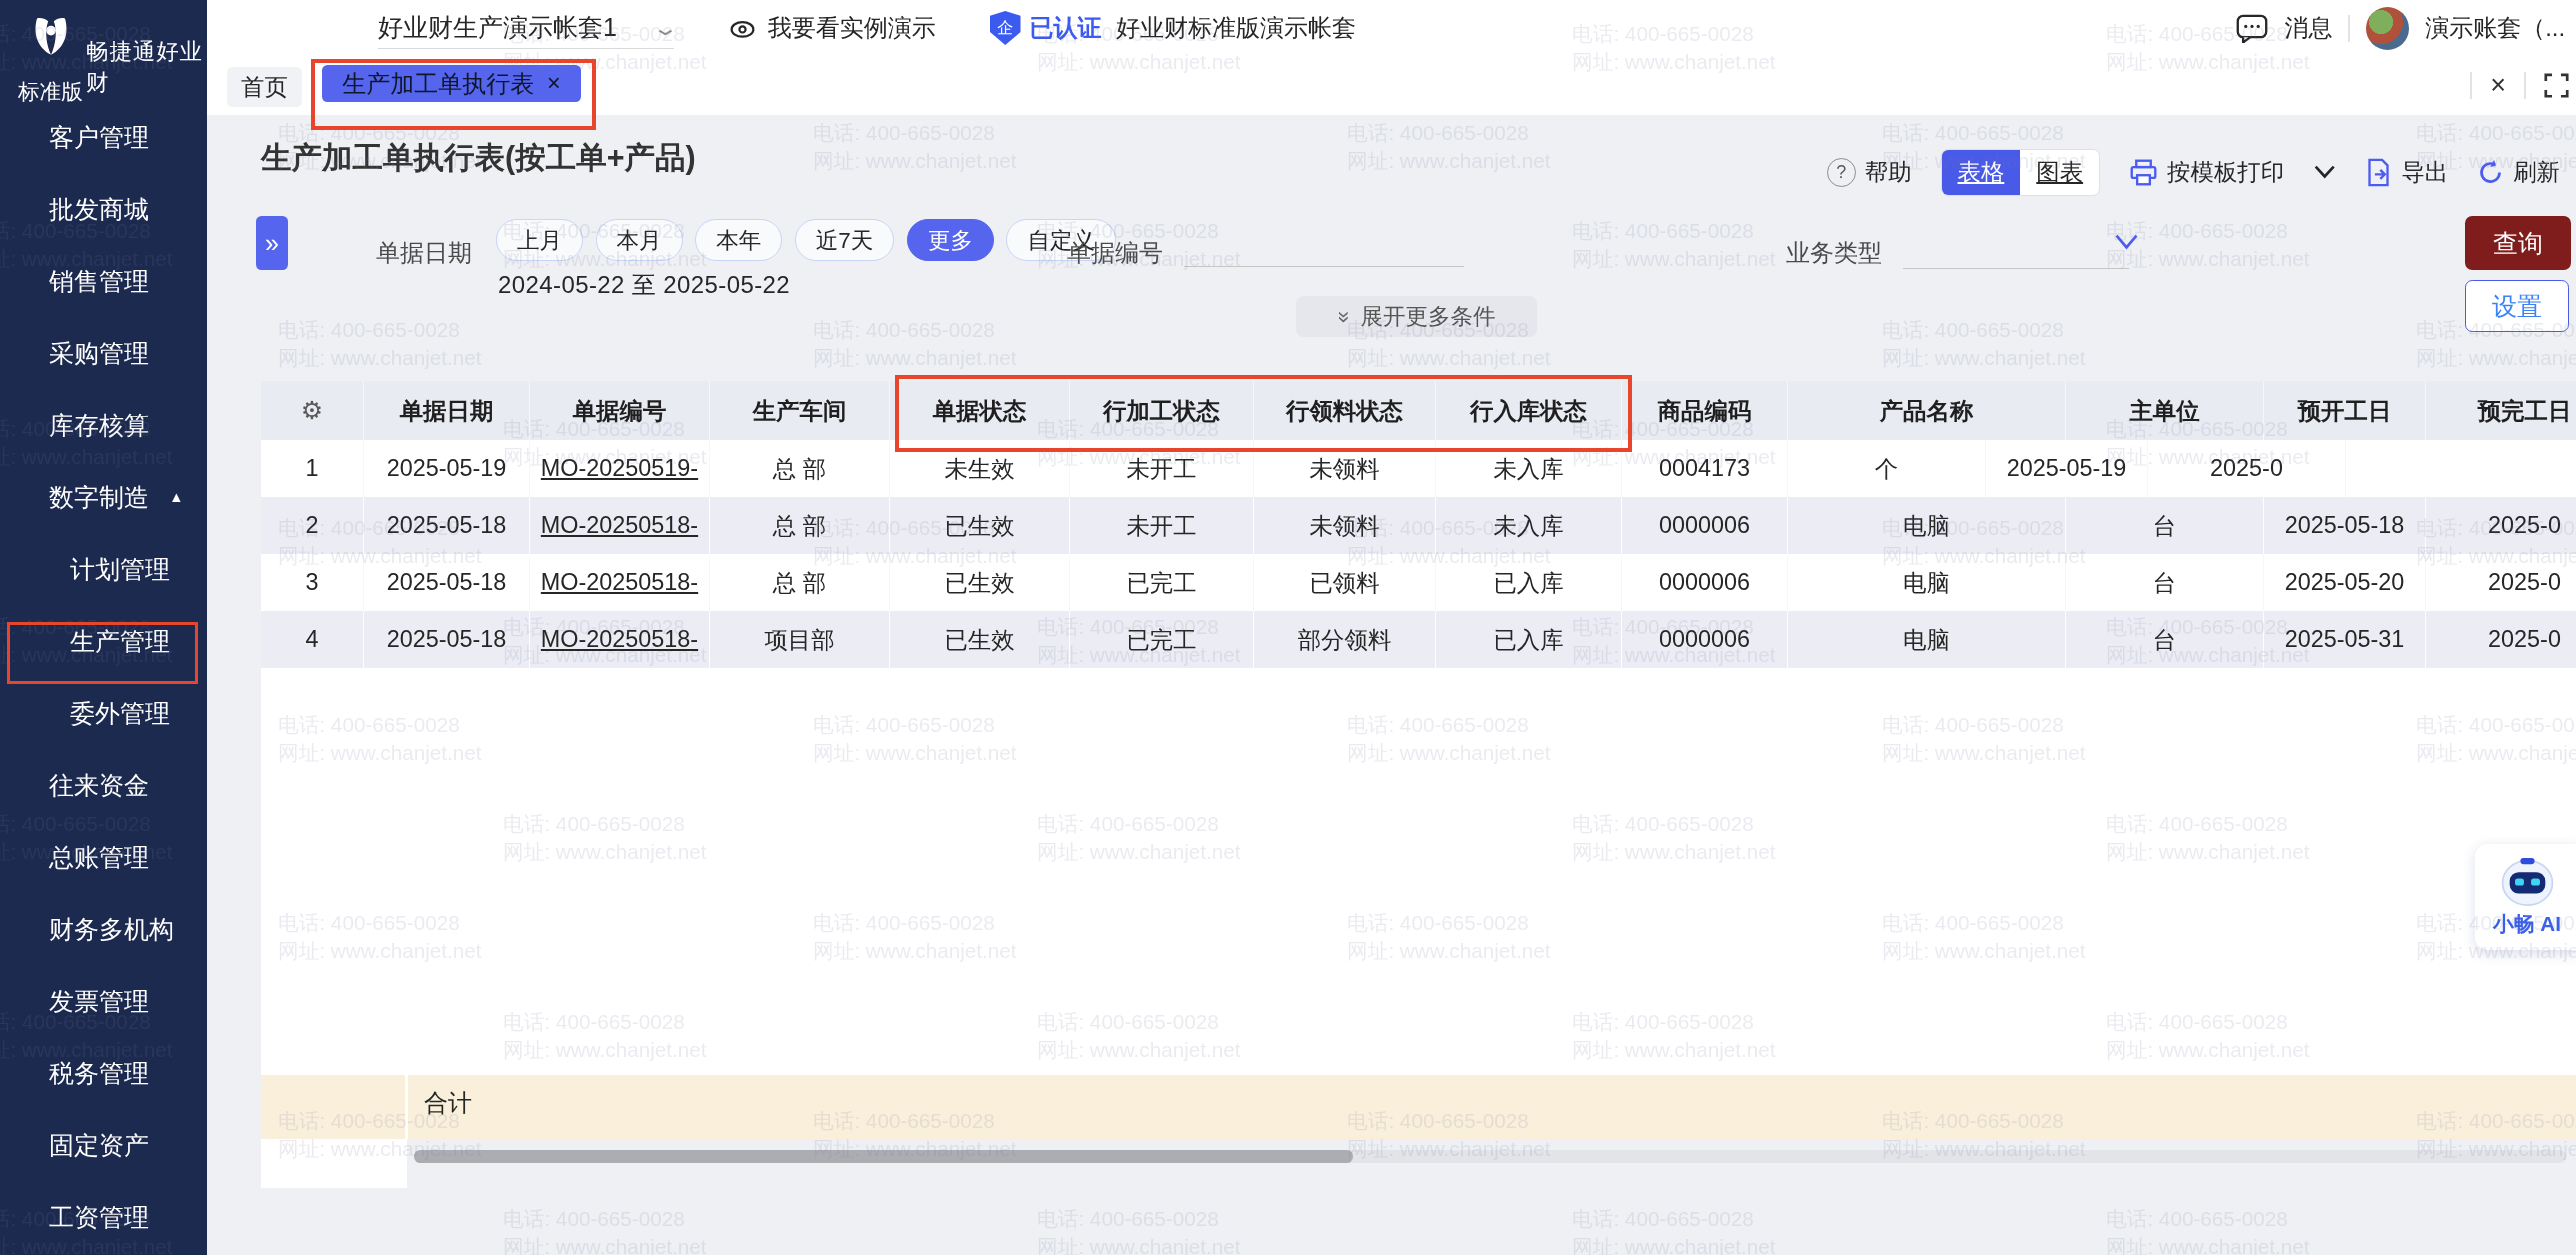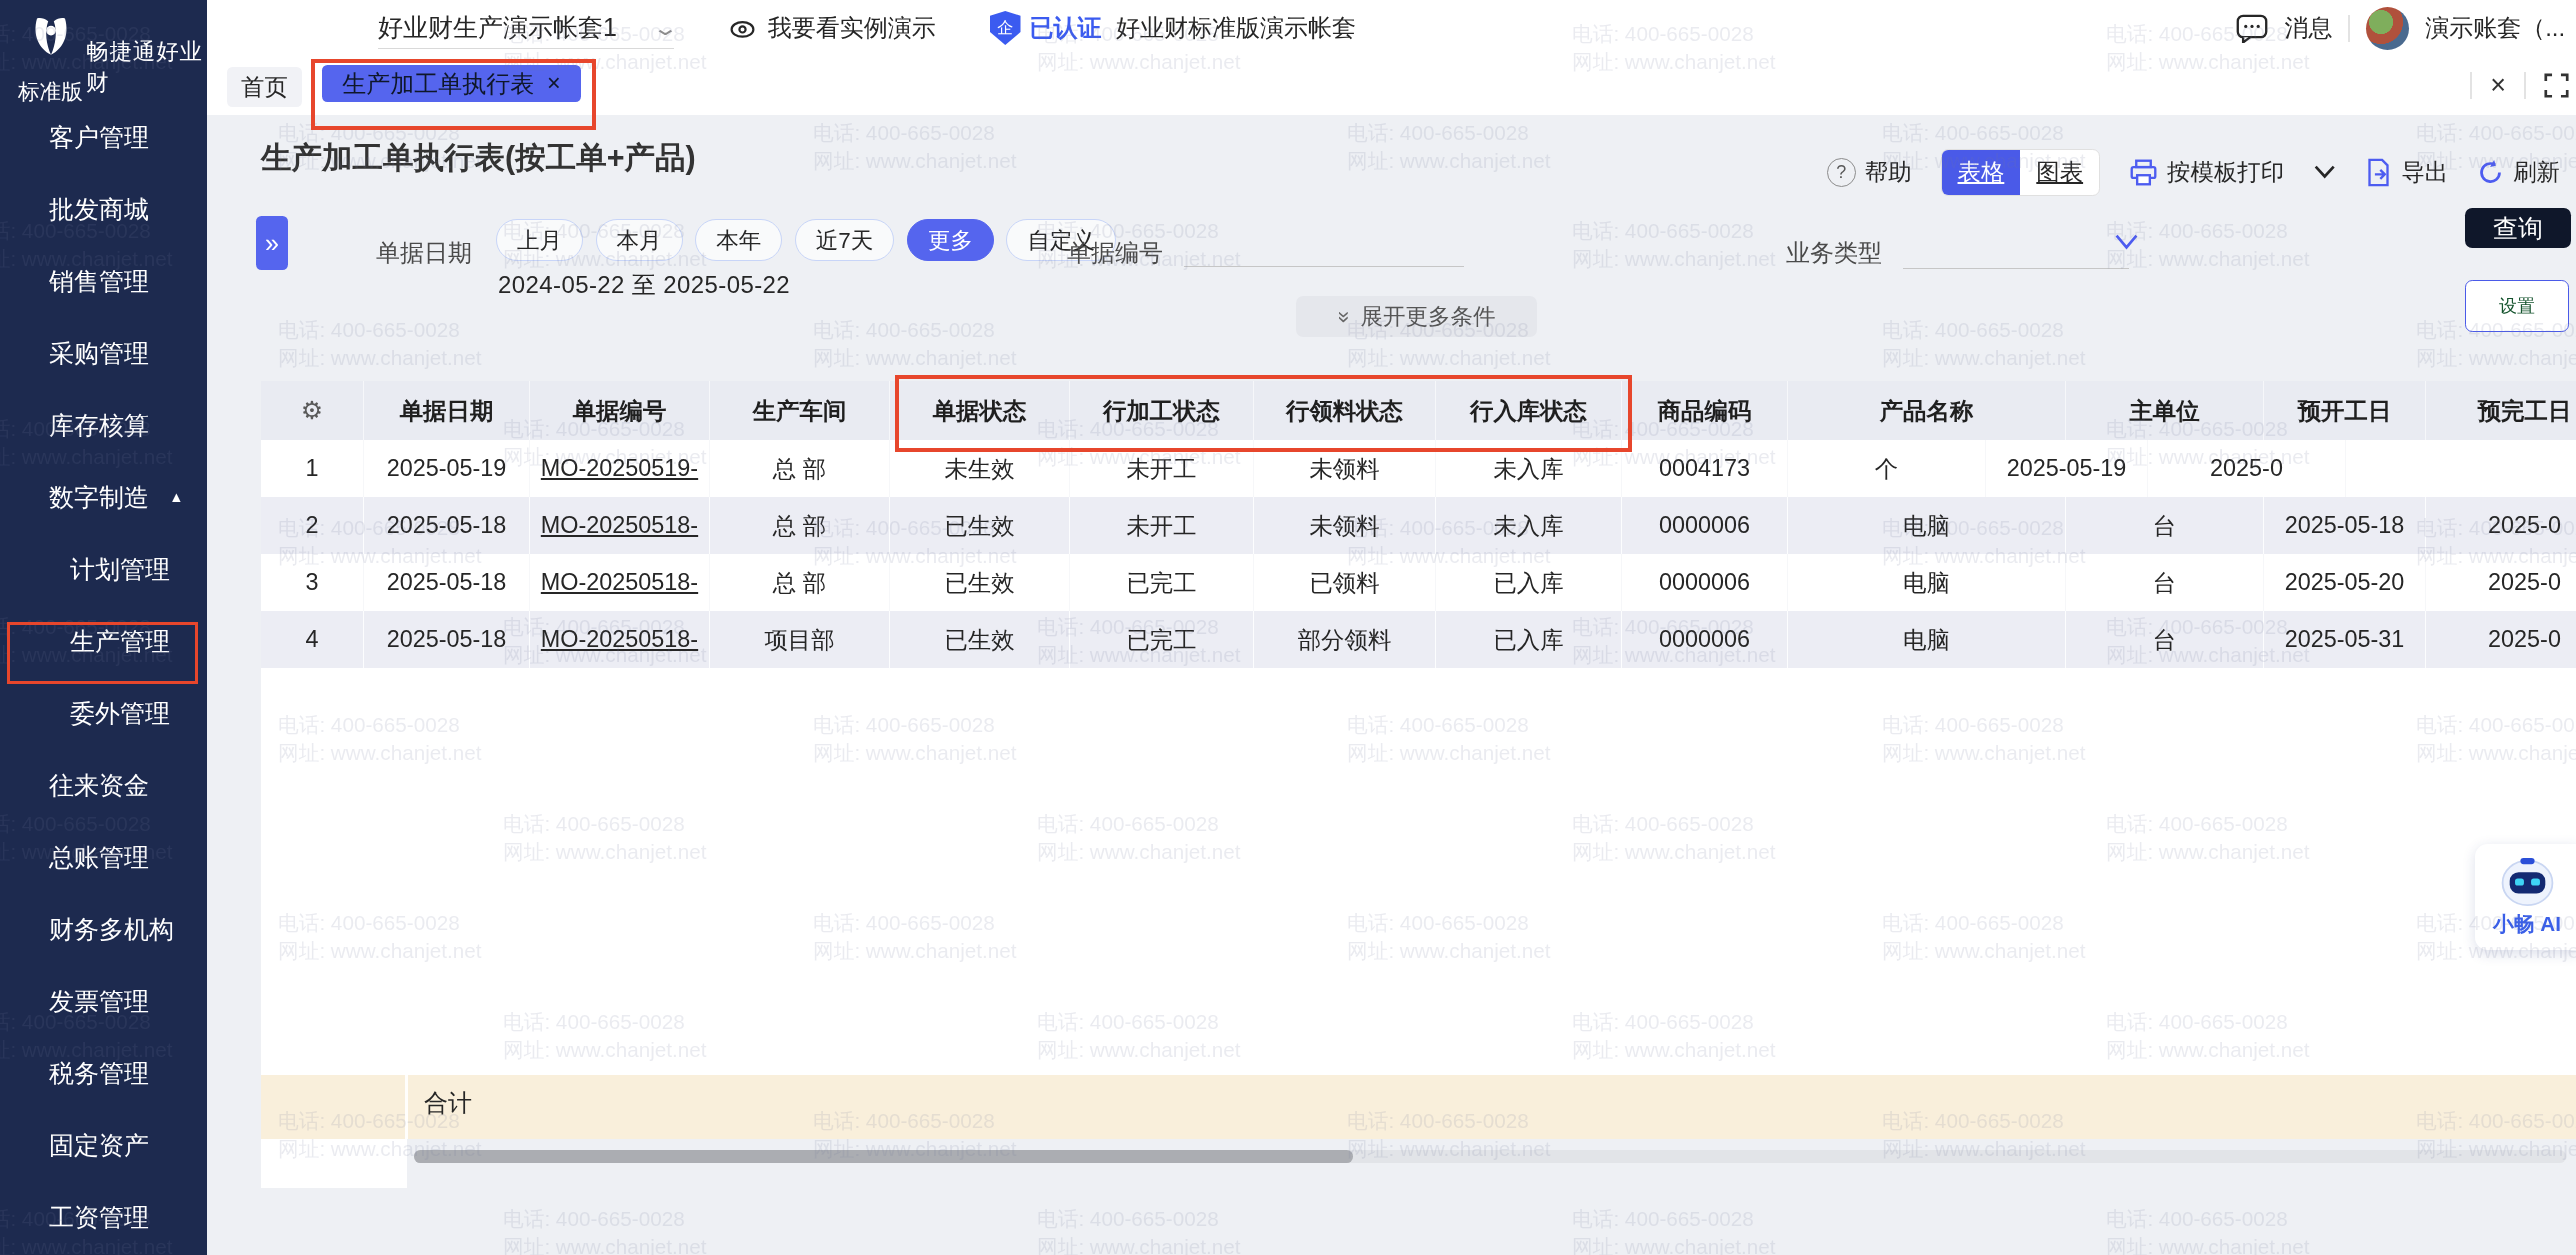--- a/index.html
+++ b/index.html
@@ -54,24 +54,24 @@
   .collapse-btn{position:absolute;left:49px;top:101px;width:32px;height:54px;background:#5565ee;border-radius:5.4px;
     color:#fff;font-size:25px;display:flex;align-items:center;justify-content:center;cursor:pointer;}
   .f-label{position:absolute;font-size:24px;color:#4a4a4a;}
   .pill-row{position:absolute;left:289px;top:104px;display:flex;gap:12.6px;}
   .pill{height:40px;padding:0 20px;border-radius:21.6px;border:1.8px solid #c8d5f8;background:rgba(255,255,255,.65);
     display:flex;align-items:center;font-size:22.5px;color:#262626;cursor:pointer;}
   .pill.solid{background:#5565ee;border-color:#5565ee;color:#fff;}
   .date-range{position:absolute;left:291px;top:154px;font-size:24px;color:#262626;letter-spacing:0.4px;}
   .u-line{position:absolute;border-bottom:1.8px solid #c6c6c6;height:0;}
   .biz-chev{position:absolute;left:1906px;top:117px;}
-  .query-btn{position:absolute;left:2258px;top:93px;width:106px;height:40px;background:#0f172a;border-radius:7.2px;
+  .query-btn{position:absolute;left:2258px;top:101px;width:106px;height:54px;background:#7f1d1d;border-radius:7.2px;
     color:#fff;font-size:25px;display:flex;align-items:center;justify-content:center;cursor:pointer;}
   .settings-btn{position:absolute;left:2258px;top:165px;width:102px;height:50px;background:#fff;border:1.8px solid #4a5ae8;
-    border-radius:7.2px;color:#14532d;font-size:18px;display:flex;align-items:center;justify-content:center;cursor:pointer;}
+    border-radius:7.2px;color:#3b82f6;font-size:25px;display:flex;align-items:center;justify-content:center;cursor:pointer;}
   .expand-more{position:absolute;left:1089px;top:181px;width:241px;height:41px;background:#e5e7ec;border-radius:7.2px;
     display:flex;align-items:center;justify-content:center;gap:10.8px;font-size:22.5px;color:#555;cursor:pointer;}
   .expand-more .dchev{display:inline-block;transform:rotate(90deg);font-size:21.6px;color:#666;}
   
   .tablewrap{position:absolute;left:54px;top:266px;width:2316px;height:758px;overflow:hidden;background:#fff;}
   .thead{display:flex;height:59px;background:#e9ebf2;}
   .thead .cell{flex:none;display:flex;align-items:center;justify-content:center;font-size:23.4px;font-weight:700;
     color:#1f1f1f;border-right:1.8px solid #f6f7fa;box-sizing:border-box;white-space:nowrap;}
   .trow{display:flex;height:57px;}
   .trow.alt{background:#ecedf4;}

